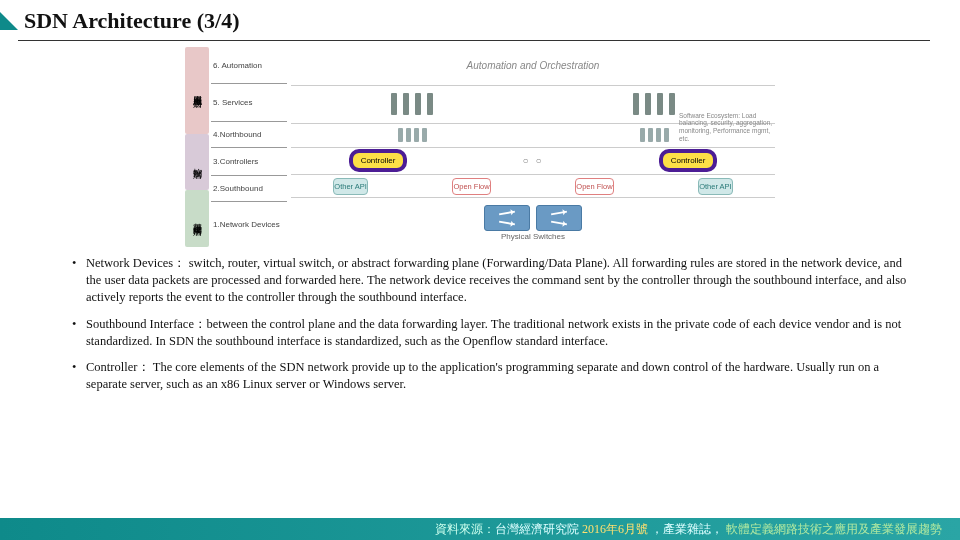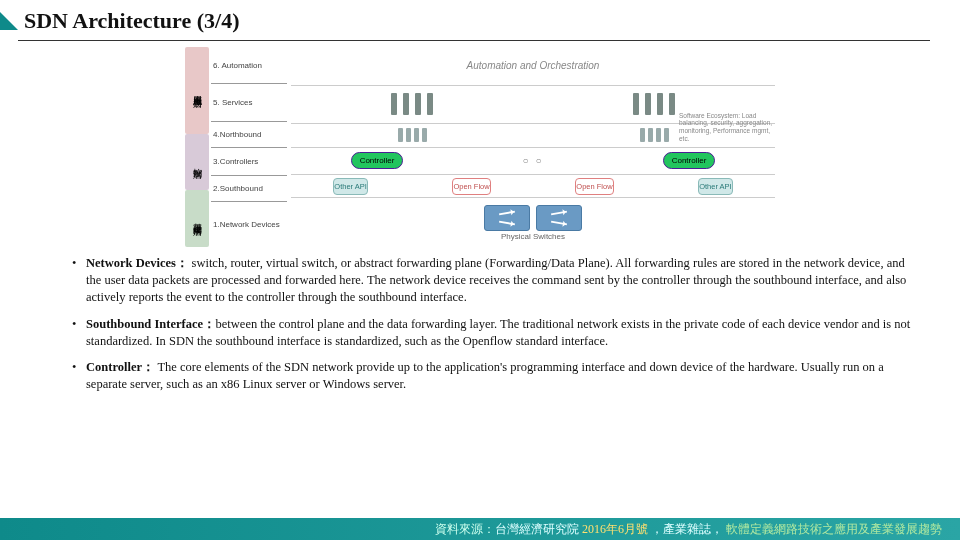--- a/index.html
+++ b/index.html
@@ -29,38 +29,38 @@
 .r-nb{flex:.6}
 .r-ctrl{flex:.7}
 .r-sb{flex:.6}
 .r-dev{flex:1.3;border-bottom:0}
 .grp{display:flex;gap:3px}
 .grp.big{gap:6px}
 .bar{width:6px;height:22px;background:#7a8a85;border-radius:1px}
 .bar-s{width:5px;height:14px;background:#9aa;border-radius:1px}
 .eco-note{position:absolute;right:-2px;top:26px;width:98px;font-size:6.5px;line-height:1.2;color:#888}
 .pill{padding:3px 8px;border-radius:10px;font-size:8px}
-.pill.ctrl{background:#22c55e;border:1px solid #4c1d95}
+.pill.ctrl{background:#fde047;border:4px solid #4c1d95}
 .link-dot{font-size:10px;color:#888;letter-spacing:2px}
 .api-box{padding:3px 0;border-radius:4px;font-size:7.5px}
 .api-other{background:#d0e8e8;border:1px solid #8abab8;color:#2a7a78}
 .api-of{background:#fff;border:1px solid #e08080;color:#c05050}
 .sw-box{width:46px;height:26px;border-radius:3px;position:relative;display:flex;align-items:center;justify-content:center}
 .sw-phys{background:#6a9ac4;border:1px solid #4a7aa4}
 .sw-virt{background:#c8e0d0;border:1px solid #a0c0a8}
 .sw-arrow{position:absolute;width:16px;height:2px;background:#fff}
 .sw-arrow.a1{top:6px;transform:rotate(-10deg)}
 .sw-arrow.a2{bottom:6px;transform:rotate(10deg)}
 .sw-arrow::after{content:"";position:absolute;right:-2px;top:-2px;border:3px solid transparent;border-left-color:#fff}
 .cap{font-size:8px;color:#666;text-align:center;margin-top:1px}
 .sw-wrap{display:flex;flex-direction:column;align-items:center}
 .bullets{margin:8px 48px 0 72px;font-family:"Times New Roman",serif;font-size:12.5px;line-height:1.35;color:#111}
 .bullets li{margin-bottom:10px;list-style:none;position:relative;padding-left:14px}
 .bullets li::before{content:"•";position:absolute;left:0;top:0}
-.bullets b{font-weight:bold}
+.bullets b{font-weight:normal}
 .footer{position:absolute;bottom:0;left:0;right:0;height:22px;background:linear-gradient(90deg,#0e8a8a 0%,#2aa5a5 100%);display:flex;align-items:center;justify-content:flex-end;padding-right:18px;font-size:12px;color:#dff}
 .footer .src{color:#cfe}
 .footer .yr{color:#ffe070;margin:8px 3px}
 .footer .pub{color:#b0e8a0;margin-left:3px}
 </style>
 </head>
 <body>
 
 <div class="title-bar">
   <div class="title-accent"></div>
@@ -142,21 +142,21 @@
           <div class="cap">Physical Switches</div>
         </div>
       </div>
     </div>
   </div>
 </div>
 
 <ul class="bullets">
   <li><b>Network Devices：</b><span> switch, router, virtual switch, or abstract forwarding plane (Forwarding/Data Plane). All forwarding rules are stored in the network device, and the user data packets are processed and forwarded here. The network device receives the command sent by the controller through the southbound interface, and also actively reports the event to the controller through the southbound interface.</span></li>
   <li><b>Southbound Interface：</b><span>between the control plane and the data forwarding layer. The traditional network exists in the private code of each device vendor and is not standardized. In SDN the southbound interface is standardized, such as the Openflow standard interface.</span></li>
-  <li><b>Controller：</b><span> The core elements of the SDN network provide up to the application's programming interface and down device of the hardware. Usually run on a separate server, such as an x86 Linux server or Windows server.</span></li>
+  <li><b>Controller：</b><span> The core elements of the SDN network provide up to the application's programming separate and down control of the hardware. Usually run on a separate server, such as an x86 Linux server or Windows server.</span></li>
 </ul>
 
 <div class="footer">
   <span class="src">資料來源：</span>
   <span>台灣經濟研究院</span>
   <span class="yr">2016年6月號</span>
   <span>，產業雜誌，</span>
   <span class="pub">軟體定義網路技術之應用及產業發展趨勢</span>
 </div>
 

